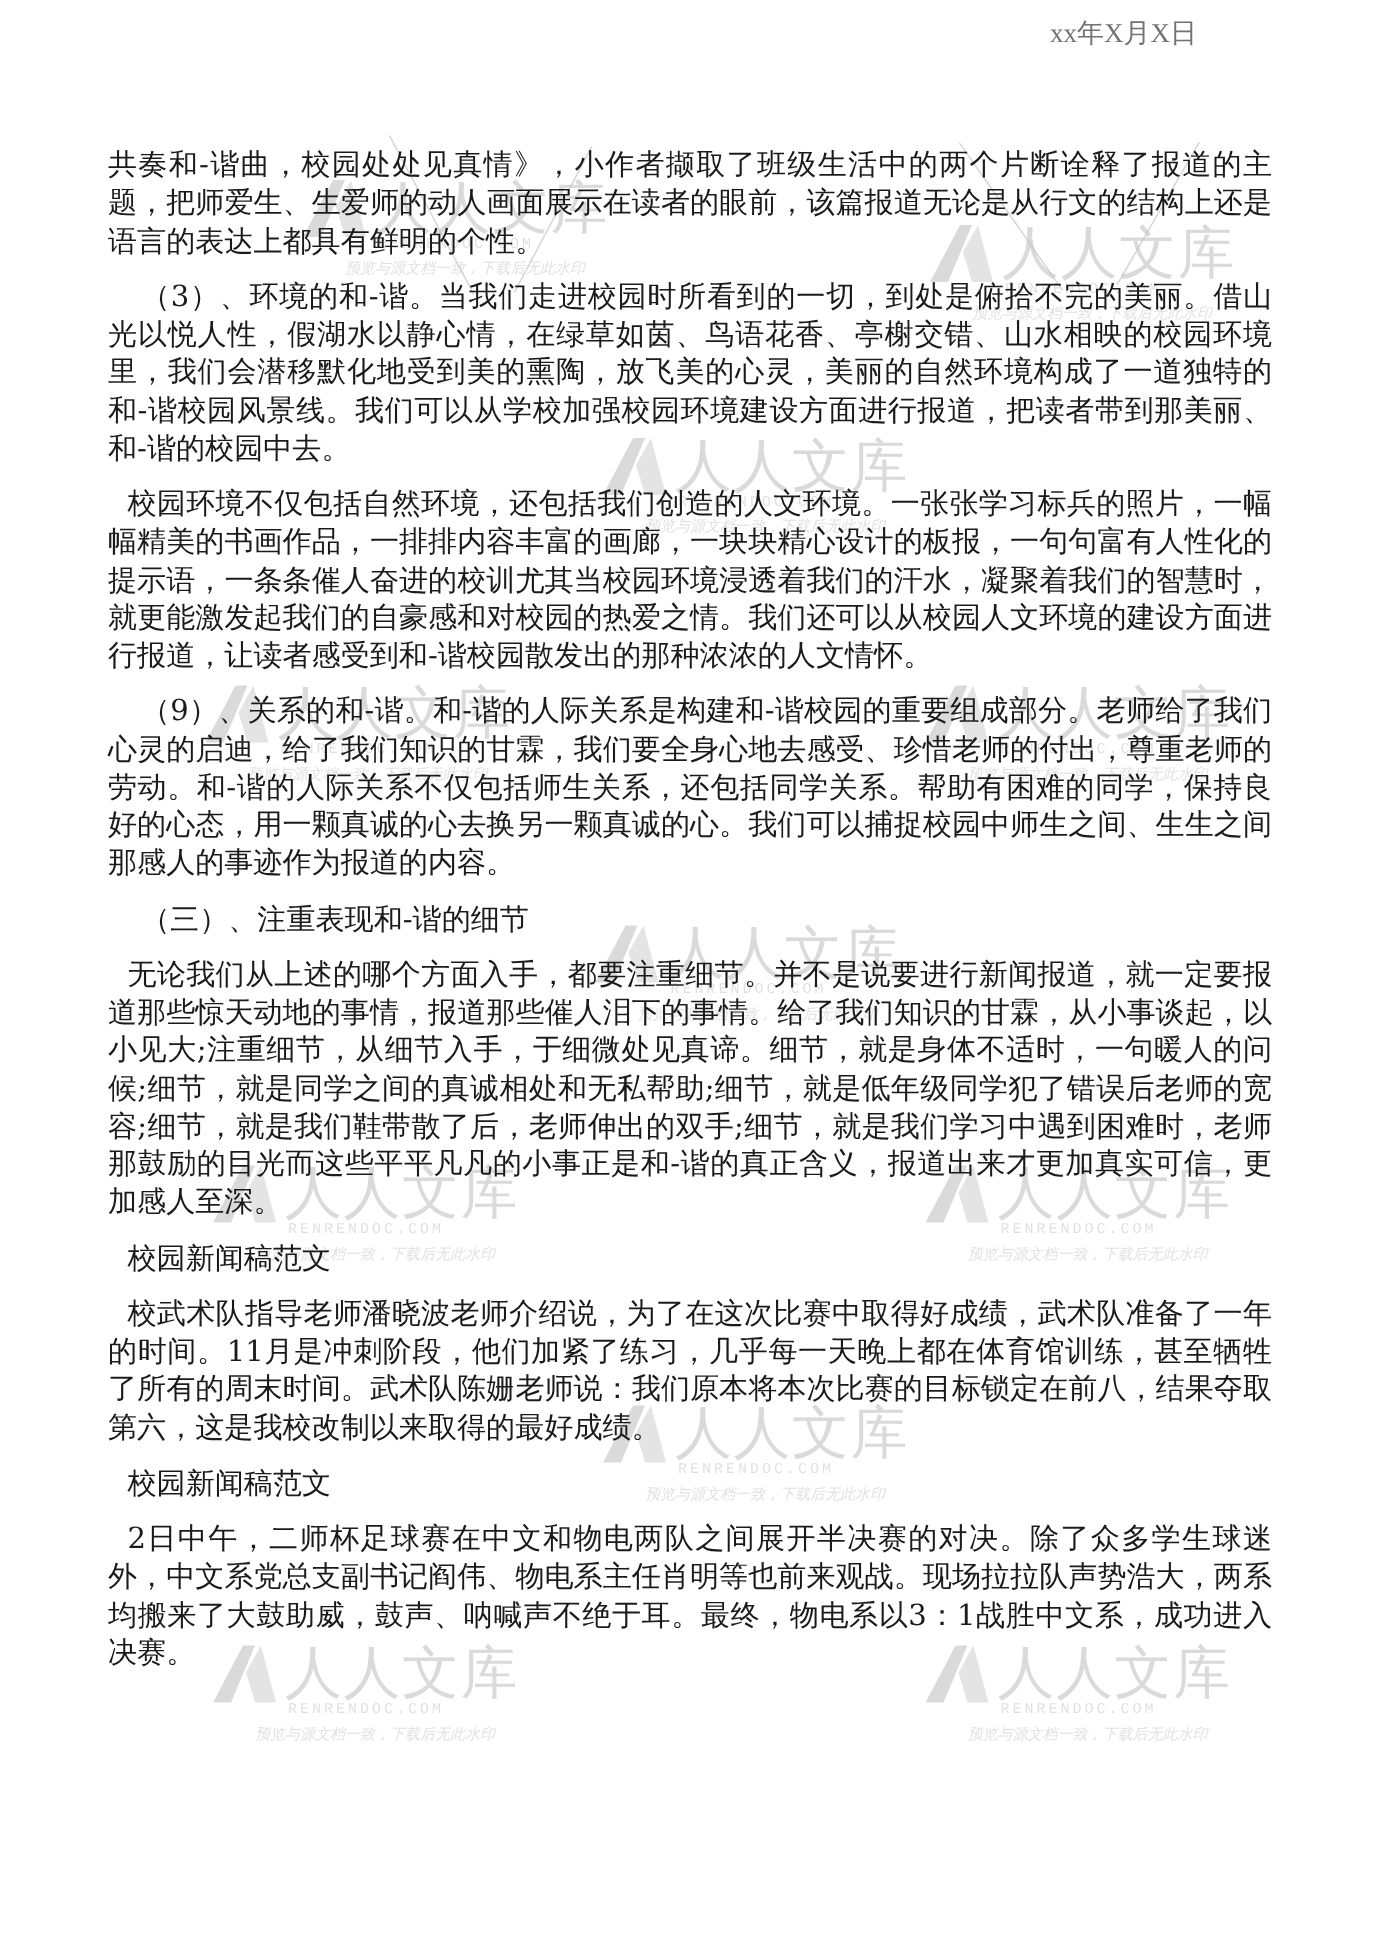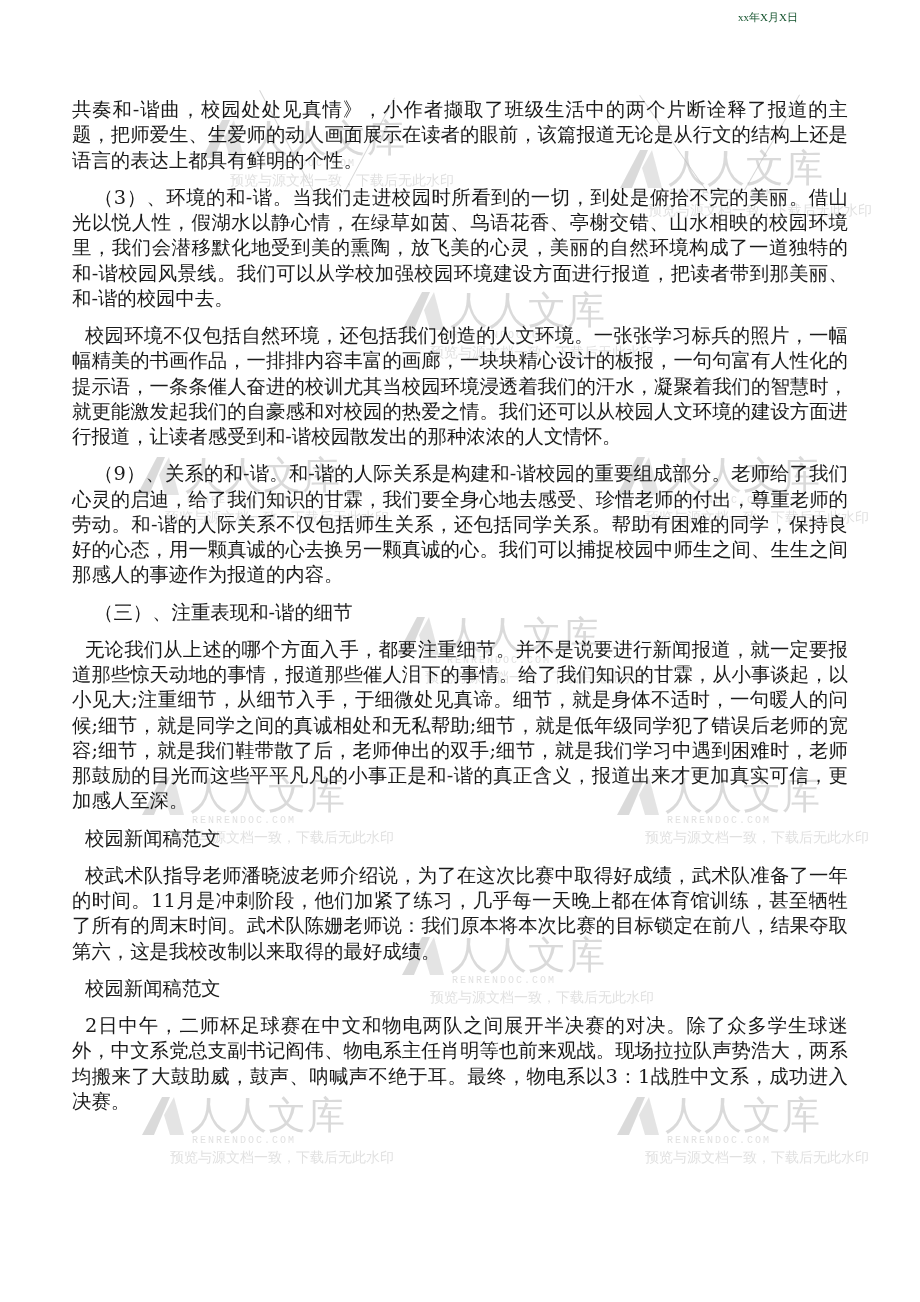--- a/index.html
+++ b/index.html
@@ -4,21 +4,21 @@
 <style>
   html, body { margin: 0; padding: 0; background: #ffffff; }
   body { width: 920px; height: 1302px; position: relative; overflow: hidden; }
   .page {
     position: absolute; left: 0; top: 0; width: 920px; height: 1302px;
     background: #fff;
   }
   .date {
     position: absolute; top: 10px; right: 122px;
     font-family: "Liberation Serif", "DejaVu Serif", serif;
-    font-size: 11px; color: #14532d;
+    font-size: 18px; color: #737373;
   }
   .body {
     position: absolute; left: 60px; top: 85px; width: 800px;
     font-family: "DejaVu Serif", "Liberation Serif", serif;
     font-size: 19.4px; line-height: 25.25px; color: #1a1a1a;
     text-align: justify; text-justify: inter-character;
   }
   .body p { margin: 12px; padding: 0; }
   .body p.indent { text-indent: 13px; }
   .body p.indent2 { text-indent: 22px; }
@@ -31,21 +31,21 @@
   .wm .title {
     font-family: "DejaVu Sans", sans-serif; font-size: 38px; color: #bdbdbd;
     letter-spacing: 1px; line-height: 40px;
   }
   .wm .sub {
     position: absolute; left: 52px; top: 40px;
     font-family: Liberation Mono, monospace; font-size: 10px; color: #c8c8c8; letter-spacing: 2px;
   }
   .wm .sub2 {
     position: absolute; left: 30px; top: 54px;
-    font-family: "DejaVu Sans", sans-serif; font-size: 14px; color: #c8c8c8; white-space: nowrap;
+    font-family: "DejaVu Sans", sans-serif; font-size: 10px; color: #c8c8c8; white-space: nowrap; font-style: italic;
   }
   .wmline {
     position: absolute; height: 1px; background: #d6d6d6; transform-origin: 0 0; pointer-events: none;
   }
 </style>
 </head>
 <body>
 
 <div class="page">
 

